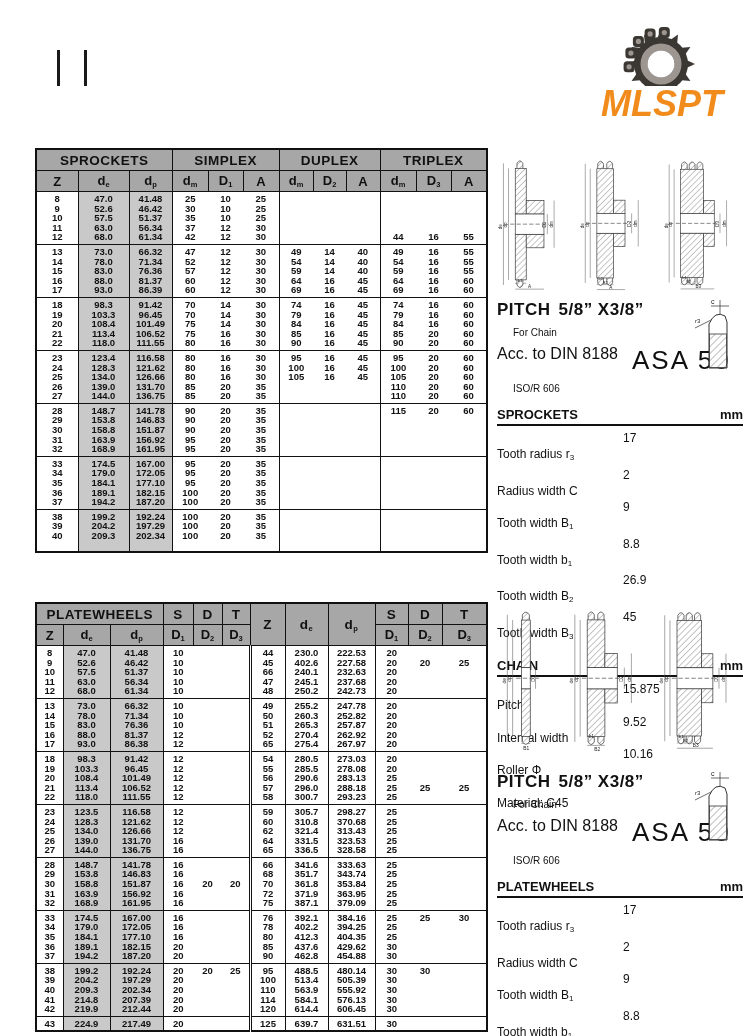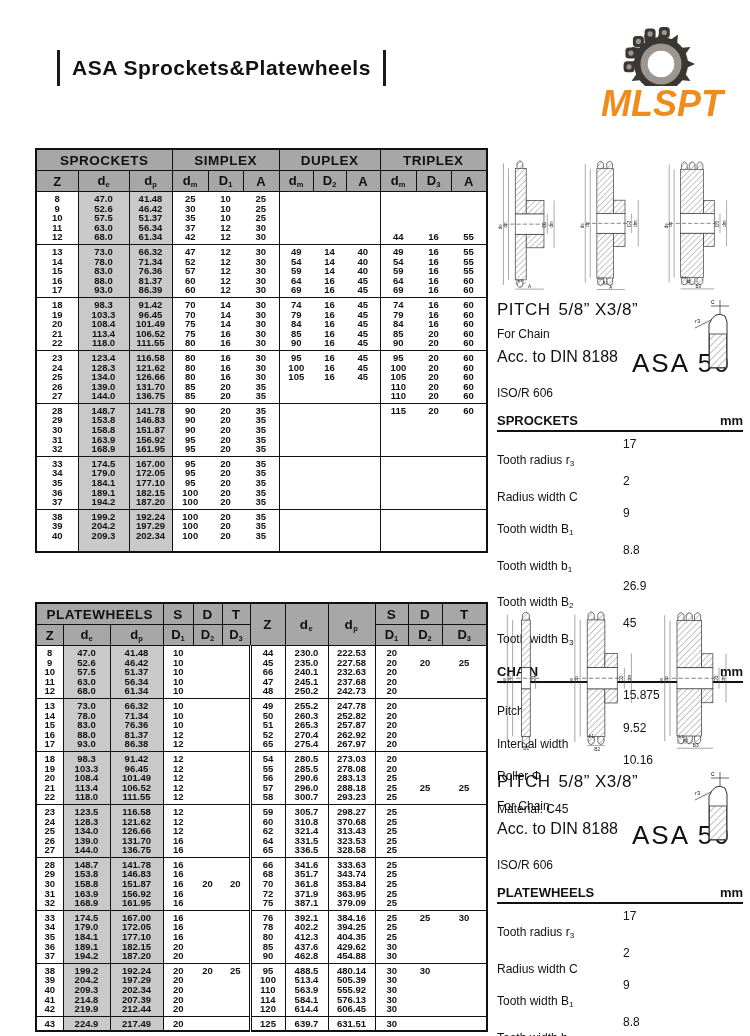--- a/index.html
+++ b/index.html
@@ -29,23 +29,23 @@
   .tbl tbody tr:last-child td{padding-bottom:2px;}
   .tbl td.shade{background:#c9c9c9;}
   .tbl td.vline{border-right:1px solid #111;}
   .tbl td.vsep{border-right:3px double #111;}
   .tbl tbody.lastpad tr:last-child td{padding-bottom:10px;}
 
   
   .spec{position:absolute;left:497px;width:246px;}
   #spec-top{top:300px;}
   #spec-bottom{top:772px;}
-  .pitch{font-size:17px;font-weight:400;letter-spacing:0.5px;}
+  .pitch{font-size:17px;font-weight:700;letter-spacing:0.5px;}
   .pitch .pv{margin-left:8px;}
-  .sline{font-size:12px;margin:7px 0;}
+  .sline{font-size:10px;margin:7px 16px;}
   .accrow{display:flex;align-items:flex-start;margin:7px 0;}
   .asamodel{font-size:26px;margin-left:14px;letter-spacing:2px;}
   .sechead{display:flex;justify-content:space-between;font-size:13px;font-weight:700;
            border-bottom:2.5px solid #111;padding-bottom:2px;margin-top:13px;margin-bottom:4px;}
   .srow{display:flex;font-size:12px;line-height:16.5px;}
   .slbl{flex:0 0 126px;margin-top:16px;}
   .sval{flex:1;}
   .spec sub{font-size:8px;vertical-align:-2px;}
   .profile{position:absolute;right:0;top:-2px;}
 
@@ -65,21 +65,20 @@
       <line x1="0" y1="0" x2="0" y2="5" stroke="#777" stroke-width="1"></line>
     </pattern>
     <polygon id="gtooth" points="72,19 84,19 78,6" fill="#3B3733"></polygon>
   </defs>
 </svg>
 
 <div class="page">
 
   <div class="title-row">
     <span class="bar"></span>
-    <span class="subtitle">ASA Sprockets&amp;Platewheels</span>
     <span class="bar"></span>
   </div>
 
   <div class="logo-box">
     <svg width="155" height="98" viewBox="0 0 155 98">
       <g>
         <circle cx="78" cy="40" r="27" fill="#3B3733"></circle>
         <use href="#gtooth"></use>
         <use href="#gtooth" transform="rotate(30 78 40)"></use>
         <use href="#gtooth" transform="rotate(60 78 40)"></use>
@@ -847,21 +846,21 @@
           <td></td>
         </tr>
         <tr>
           <td class="vline">9</td>
           <td class="shade vline">52.6</td>
           <td class="shade vline">46.42</td>
           <td>10</td>
           <td></td>
           <td class="vsep"></td>
           <td class="vline">45</td>
-          <td class="vline">235.0</td>
+          <td class="vline">402.6</td>
           <td class="vline">227.58</td>
           <td>20</td>
           <td>20</td>
           <td>25</td>
         </tr>
         <tr>
           <td class="vline">10</td>
           <td class="shade vline">57.5</td>
           <td class="shade vline">51.37</td>
           <td>10</td>

